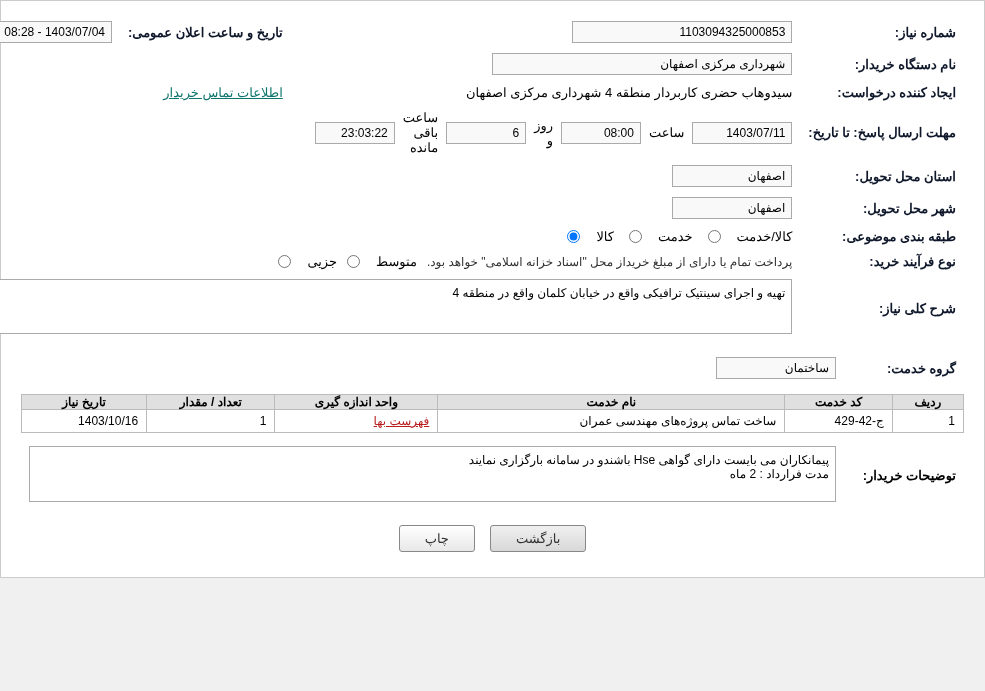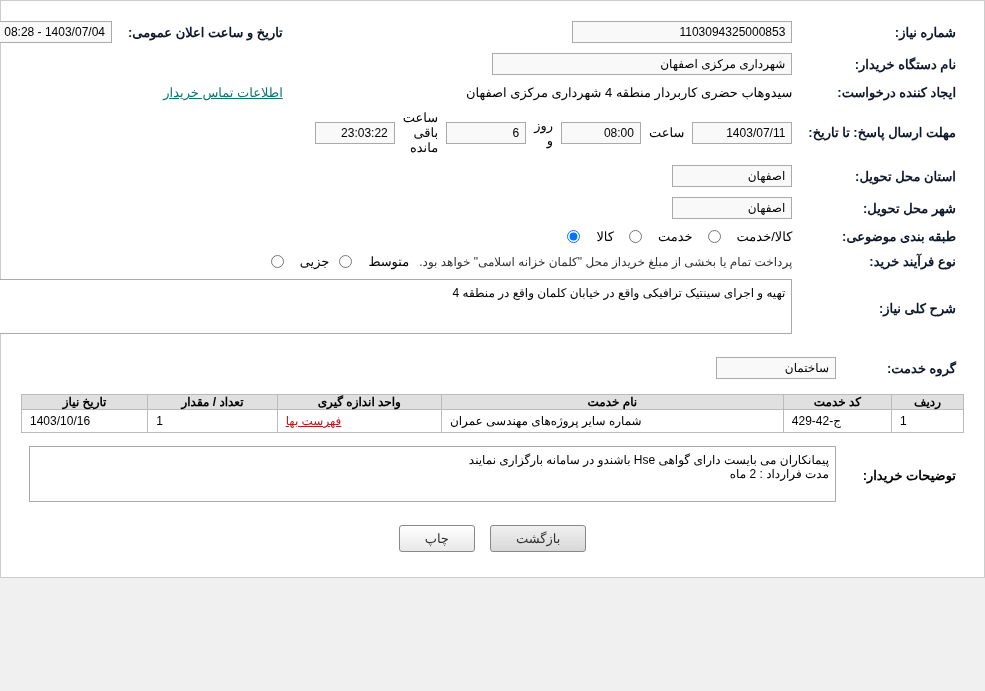--- a/index.html
+++ b/index.html
@@ -111,21 +111,21 @@
     .services-table th {
       background: #e0e0e0;
       border: 1px solid #bbb;
       padding: 0 8px;
       text-align: center;
       font-weight: bold;
     }
     .services-table td {
       border: 1px solid #bbb;
       padding: 4px 8px;
-      text-align: left;
+      text-align: right;
     }
     .services-table .link-blue {
       color: #b91c1c;
     }
     .desc-box {
       border: 1px solid #aaa;
       background: #fff;
       padding: 6px;
       width: 100%;
       min-height: 55px;
@@ -253,21 +253,21 @@
               <input type="radio" name="category" checked="" style="">
             </label>
           </div>
         </td>
       </tr>
 
       <tr>
         <td class="label-cell">نوع فرآیند خرید:</td>
         <td class="value-cell" colspan="4">
           <div class="process-row">
-            <span class="process-note">پرداخت تمام یا بخشی از مبلغ خریداز محل "کلمان خزانه اسلامی" خواهد بود.</span>
+            <span class="process-note">پرداخت تمام یا دارای از مبلغ خریداز محل "اسناد خزانه اسلامی" خواهد بود.</span>
             <label class="radio-item">
               <span>متوسط</span>
               <input type="radio" name="process" style="">
             </label>
             <label class="radio-item">
               <span>جزیی</span>
               <input type="radio" name="process" style="">
             </label>
           </div>
         </td>
@@ -302,21 +302,21 @@
           <th>نام خدمت</th>
           <th>واحد اندازه گیری</th>
           <th>تعداد / مقدار</th>
           <th>تاریخ نیاز</th>
         </tr>
       </thead>
       <tbody>
         <tr class="table-row">
           <td>1</td>
           <td>ج-42-429</td>
-          <td>شماره سایر پروژه‌های مهندسی عمران</td>
+          <td>ساخت تماس پروژه‌های مهندسی عمران</td>
           <td>
             <span class="link-blue">فهرست بها</span>
           </td>
           <td>1</td>
           <td>1403/10/16</td>
         </tr>
       </tbody>
     </table>
 
     <table class="info-table">

